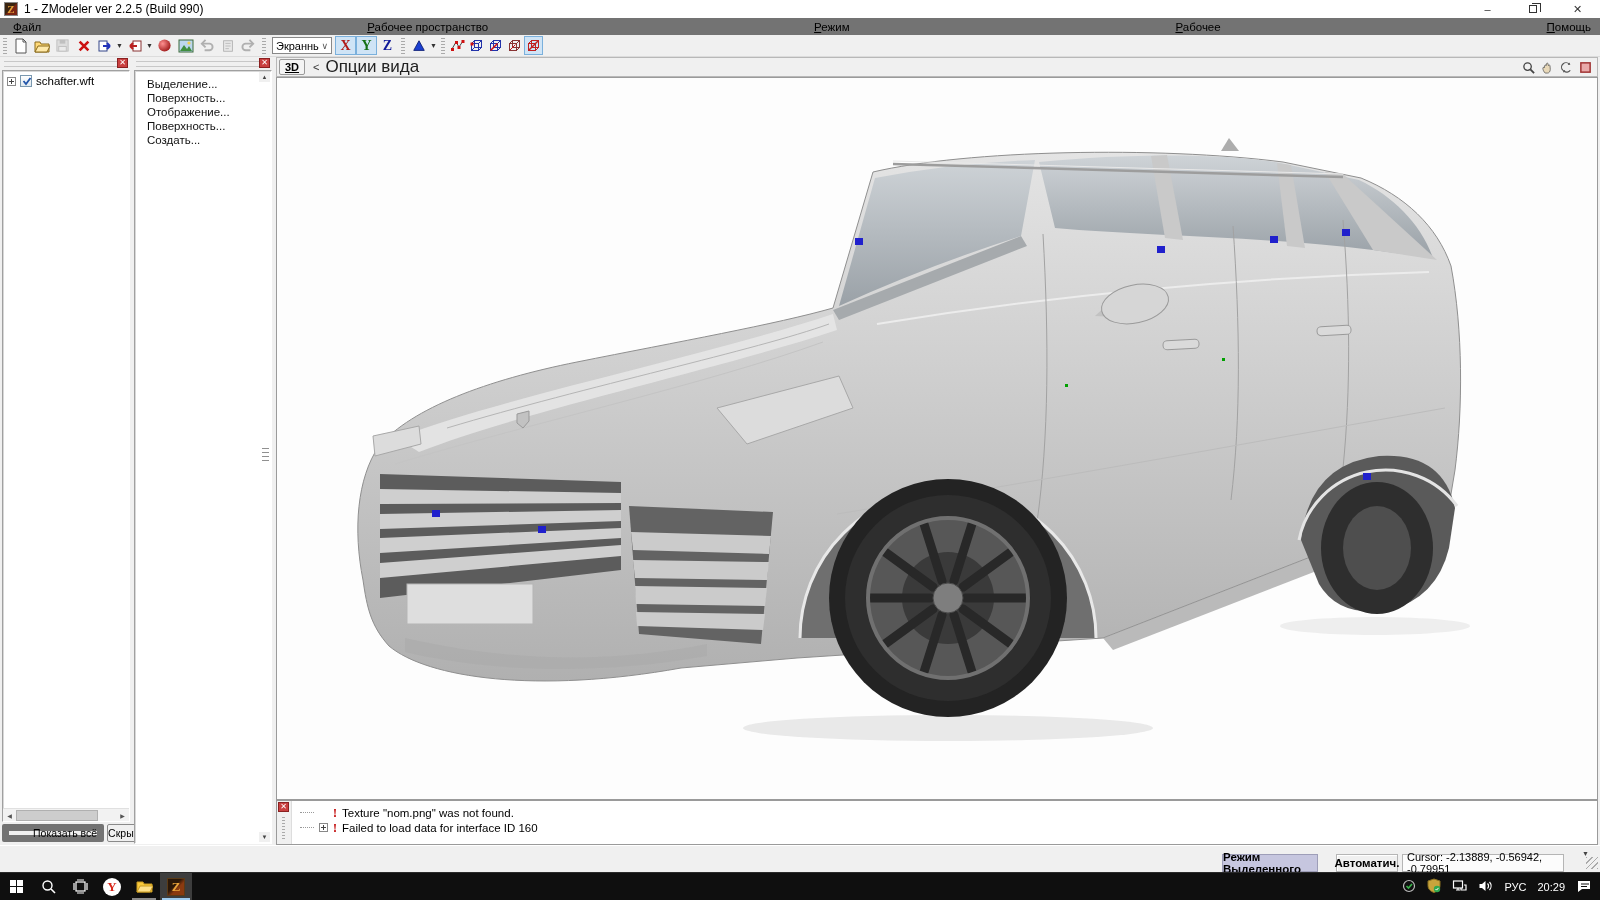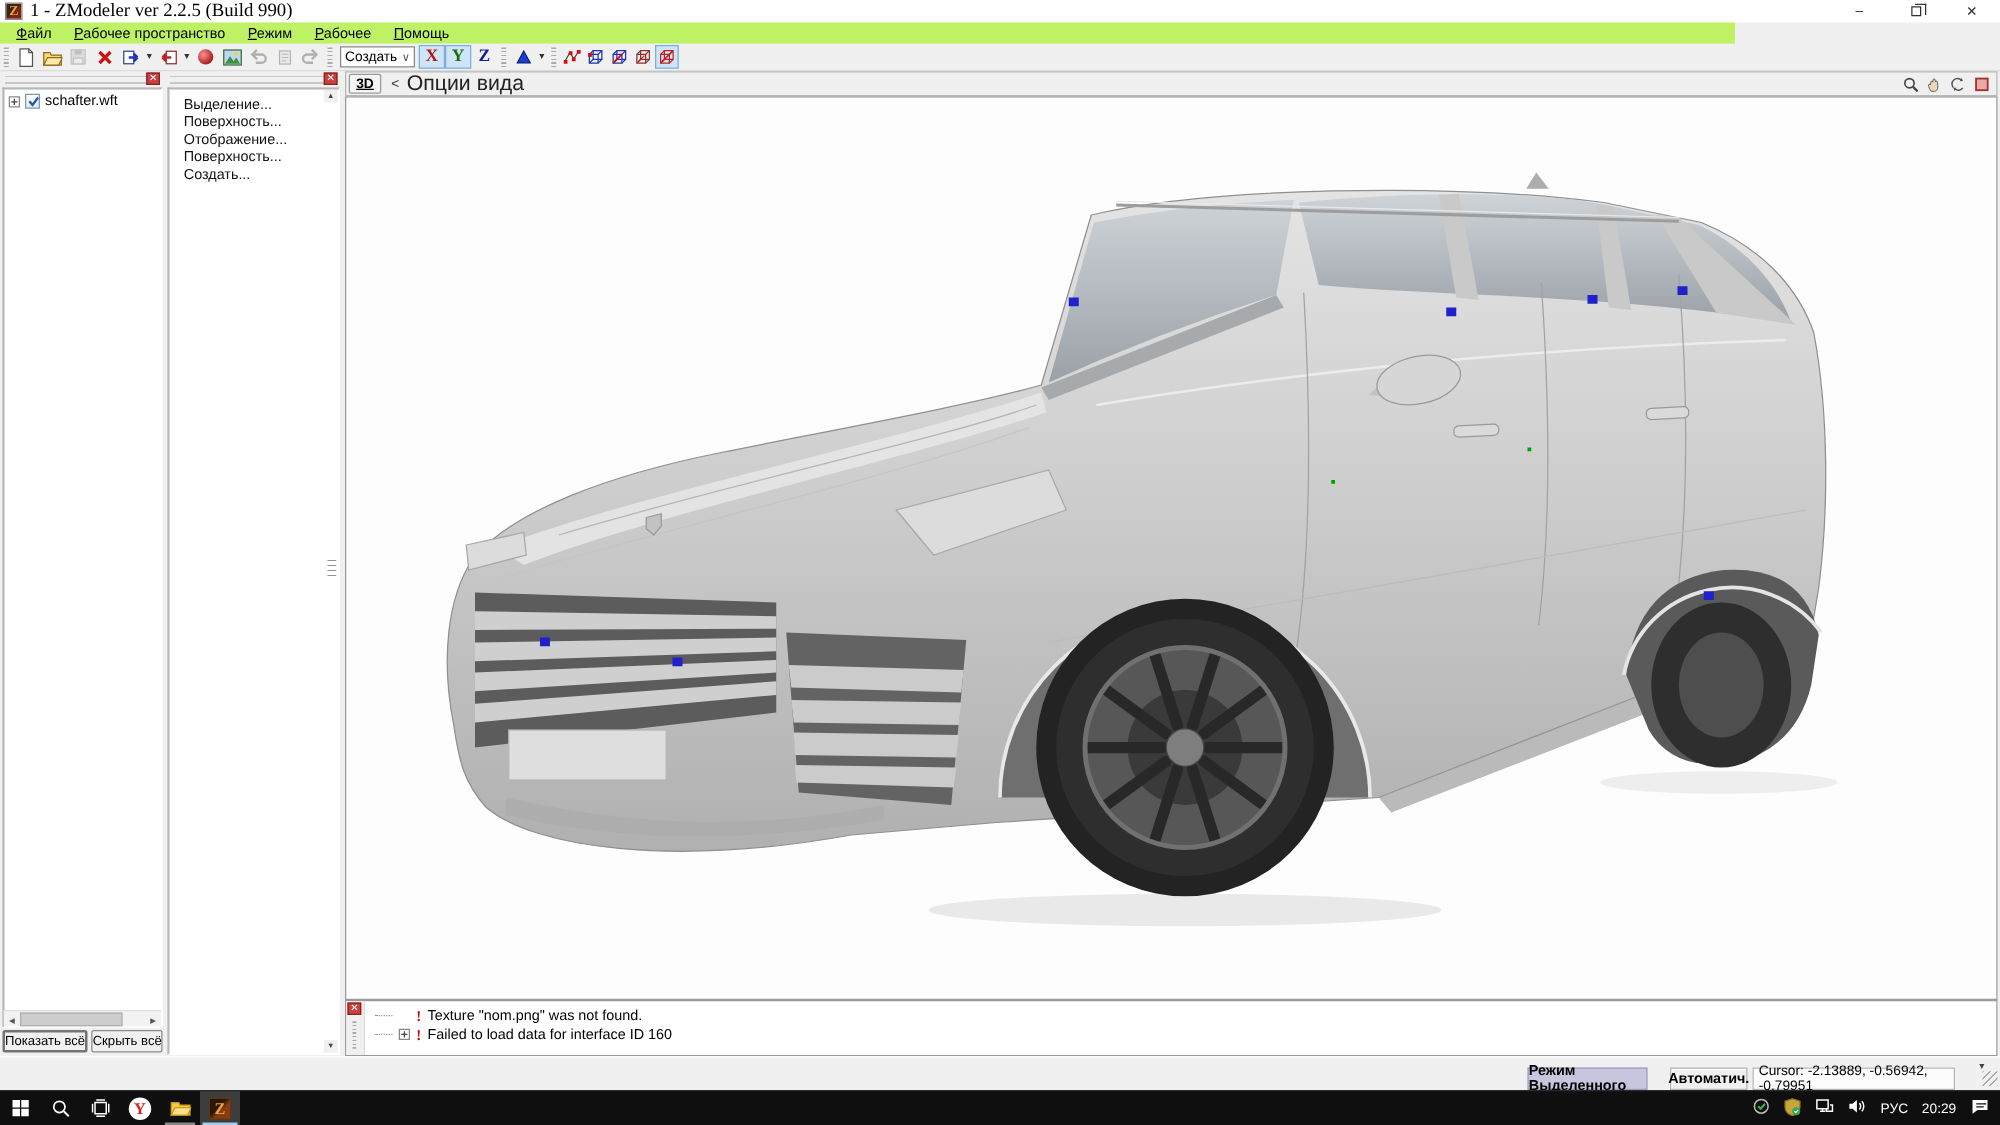--- a/index.html
+++ b/index.html
@@ -3,28 +3,28 @@
 <meta charset="utf-8">
 <style>
   * { margin:0; padding:0; box-sizing:border-box; }
   html,body { background:#333; }
   body { font-family:"Liberation Sans", sans-serif; }
   #screen { position:relative; width:1600px; height:900px; background:#f0f0f0; overflow:hidden; color:#000; font-size:11.5px; }
 
   
   .titlebar { position:absolute; left:0; top:0; width:1600px; height:18px; background:#fff; display:flex; align-items:center; padding-left:4px; }
   .app-icon { width:14px; height:14px; margin-right:6px; background:linear-gradient(135deg,#3a2410 45%,#7a2412 55%); border:1px solid #888; color:#e8a23a; font:bold 11px "Liberation Serif",serif; display:flex; align-items:center; justify-content:center; line-height:1; }
-  .t-title { font-size:15px;font-family:Liberation Serif, serif; }
+  .t-title { font-size:12px; }
   .t-btns { margin-left:auto; display:flex; height:18px; }
   .t-btn { width:45px; height:18px; display:flex; align-items:center; justify-content:center; color:#333; font-size:11px; }
   .restore-glyph { width:8px; height:8px; border:1px solid #333; position:relative; }
   .restore-glyph:before { content:""; position:absolute; left:2px; top:-3px; width:8px; height:8px; border:1px solid #333; border-left:none; border-bottom:none; }
 
   
-  .menubar { position:absolute; left:0; top:18px; width:1388px; height:17px; background:#bef264; display:flex; align-items:center; padding-left:4px; }
+  .menubar { position:absolute; left:0; top:18px; width:1600px; height:17px; background:#737373; display:flex; align-items:center; padding-left:4px;justify-content:space-between; }
   .menu-item { display:inline-block; padding:1px 9px; font-size:11.5px; }
   .menu-item::first-letter { text-decoration:underline; }
 
   
   .toolbar { position:absolute; left:0; top:35px; width:1600px; height:22px; background:#f0f0f0; display:flex; align-items:center; border-bottom:1px solid #dcdcdc; }
   .grip { width:4px; height:16px; margin:0 3px; background:repeating-linear-gradient(to bottom,#aaa 0 1px,transparent 1px 3px); }
   .tbi { width:21px; height:19px; display:flex; align-items:center; justify-content:center; }
   .dd-arrow { width:9px; height:19px; display:flex; align-items:center; justify-content:center; font-size:7px; color:#333; }
   .screen-dd { width:60px; height:17px; background:#fff; border:1px solid #888; display:flex; align-items:center; justify-content:space-between; padding:0 3px; font-size:11px; margin:0 3px; }
   .screen-dd .caret { font-size:9px; color:#555; }
@@ -44,21 +44,21 @@
   .expander:before { content:""; position:absolute; left:1px; top:3px; width:5px; height:1px; background:#444; }
   .expander.plus:after { content:""; position:absolute; left:3px; top:1px; width:1px; height:5px; background:#444; }
   .checkbox { width:12px; height:12px; border:1px solid #7a98af; background:linear-gradient(#fefefe,#dfe9ef); flex:none; position:relative; }
   .checkbox svg { position:absolute; left:0; top:-1px; }
   .tree-label { font-size:11.5px; white-space:nowrap; }
   .hscroll { height:13px; margin-top:auto; display:flex; background:#f2f2f2; border-top:1px solid #e0e0e0; }
   .hs-arrow { width:13px; height:13px; display:flex; align-items:center; justify-content:center; font-size:6px; color:#555; }
   .hs-thumb { width:82px; height:11px; margin-top:1px; background:#cdcdcd; border:1px solid #b0b0b0; }
   .pbtns { height:20px; margin-top:2px; display:flex; gap:3px; }
   .pbtn { flex:1; height:18px; background:#f0f0f0; border:1px solid #8a8a8a; border-radius:2px; font-size:10.5px; display:flex; align-items:center; justify-content:center; white-space:nowrap; }
-  .pbtn.focused { border:2px solid #737373; }
+  .pbtn.focused { border:7px solid #737373;padding-left:24px; }
   #panel2 { left:134px; top:58px; width:138px; height:786px; display:flex; flex-direction:column; }
   .plist { flex:1; background:#fff; border:1px solid #a0a0a0; border-right-color:#fff; border-bottom-color:#fff; box-shadow:inset 1px 1px 0 #d8d8d8; position:relative; padding:6px 0 0 12px; }
   .plist-item { font-size:11.5px; line-height:14px; color:#111; }
   .vscroll-btn { position:absolute; right:1px; width:11px; height:10px; display:flex; align-items:center; justify-content:center; font-size:6px; color:#444; background:#f0f0f0; }
   .vscroll-btn.up { top:1px; }
   .vscroll-btn.down { bottom:1px; }
   .splitter-grip { position:absolute; left:262px; top:448px; width:7px; height:14px; background:repeating-linear-gradient(to bottom,#909090 0 1px,transparent 1px 4px); }
 
   
   #viewport { position:absolute; left:276px; top:57px; width:1322px; height:788px; }
@@ -200,21 +200,21 @@
         </svg>
       </span>
     <span class="tbi">
         <svg width="15" height="15" viewBox="0 0 16 16">
           <path d="M12 6H5a3.5 3.5 0 1 0 0 7h5" stroke="#b0b0b0" stroke-width="2" fill="none"></path>
           <path d="M9 2l4 4-4 4" stroke="#b0b0b0" stroke-width="2" fill="none"></path>
         </svg>
       </span>
     <span class="grip"></span>
     <div class="screen-dd">
-      <span>Создать</span>
+      <span>Экраннь</span>
       <span class="caret">∨</span>
     </div>
     <span class="axis-btn active" style="color: rgb(176, 24, 24);">X</span>
     <span class="axis-btn active" style="color: rgb(21, 112, 21);">Y</span>
     <span class="axis-btn" style="color: rgb(16, 26, 154);">Z</span>
     <span class="grip"></span>
     <span class="tbi">
         <svg width="14" height="14" viewBox="0 0 16 16">
           <path d="M8 2l6 11H2z" fill="#1a3fd0" stroke="#0a1a70"></path>
         </svg>

